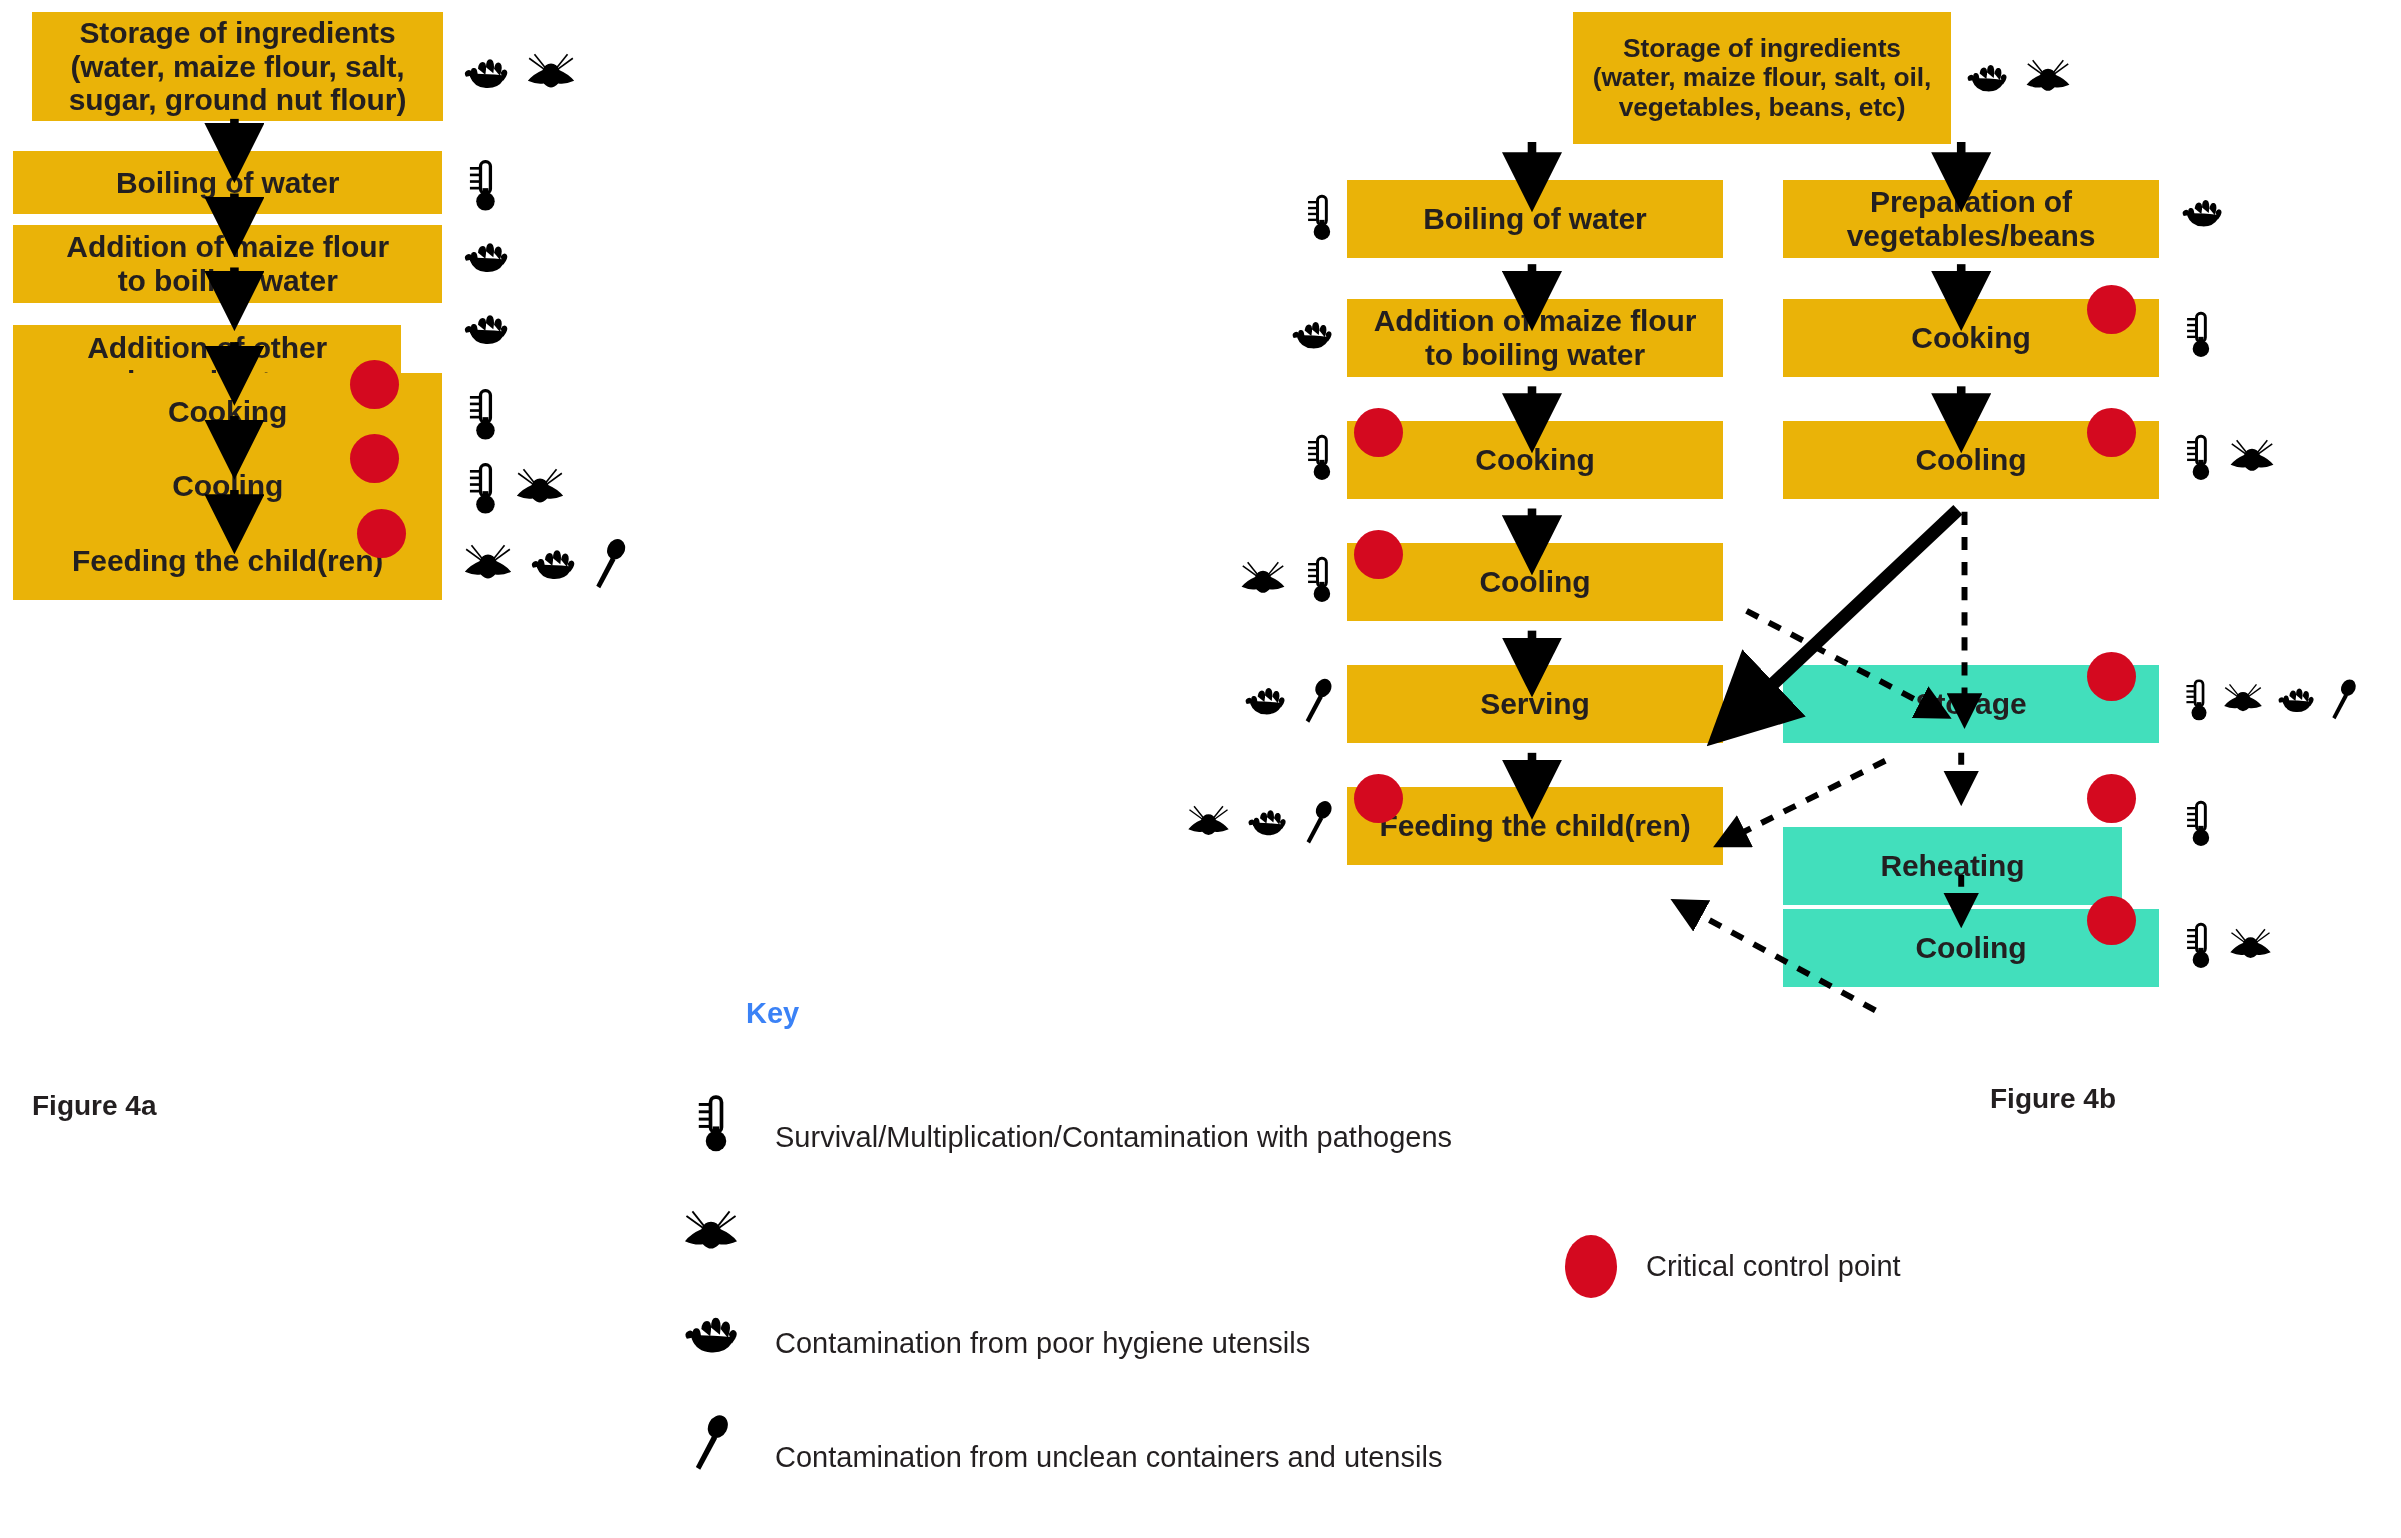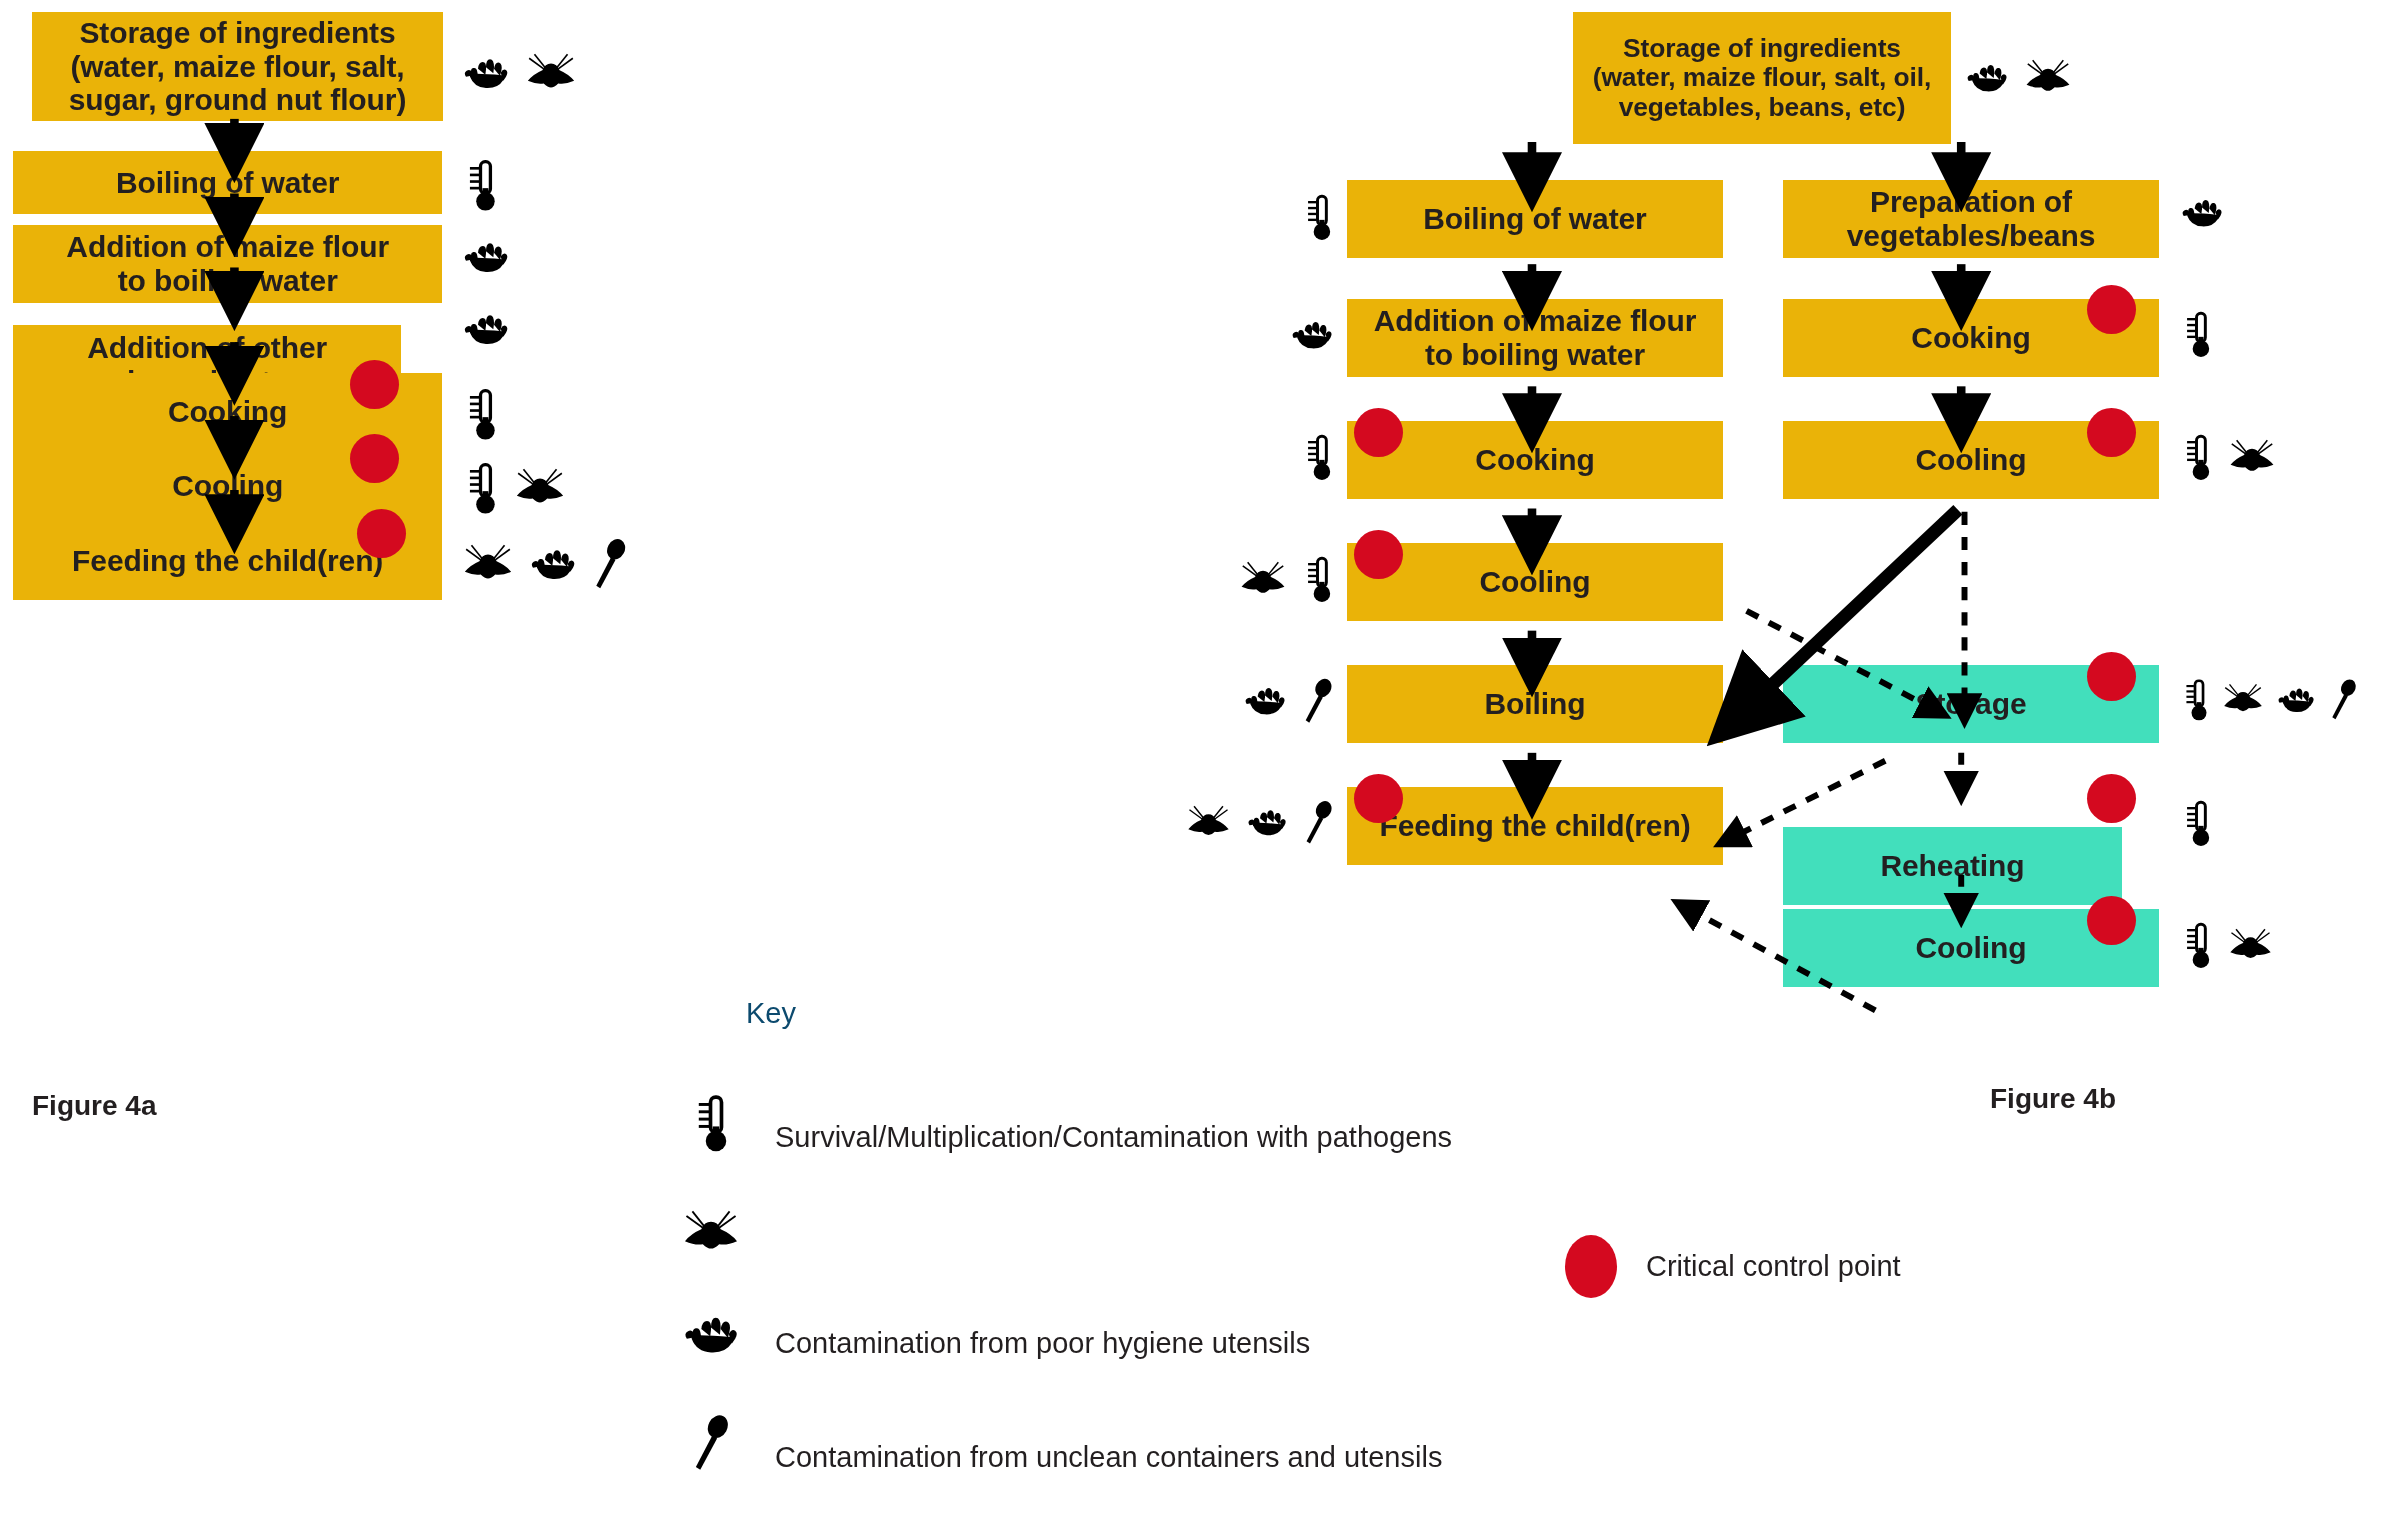--- a/index.html
+++ b/index.html
@@ -24,21 +24,21 @@
   .icons{position:absolute;display:flex;align-items:center;gap:14.5px;z-index:5;}
   .icons.right{justify-content:flex-start;}
   .icons.left{justify-content:flex-end;}
   .ic{display:block;flex:0 0 auto;}
 
   svg.ovl{position:absolute;left:0;top:0;width:2401px;height:1538px;
           overflow:visible;pointer-events:none;z-index:3;}
 
   
   .figlabel{position:absolute;font-size:28px;font-weight:700;color:#231f20;}
-  .keyhdr{position:absolute;font-size:29px;font-weight:400;color:#0c4a6e;text-align:right;}
+  .keyhdr{position:absolute;font-size:29px;font-weight:700;color:#3b82f6;text-align:right;}
   .keyrow{position:absolute;display:flex;align-items:flex-end;gap:28px;}
   .keytext{font-size:29px;font-weight:400;color:#231f20;white-space:nowrap;}
   .keyicon{width:73px;display:flex;justify-content:center;align-items:center;}
   .ccpkey{position:absolute;display:flex;align-items:center;gap:29px;}
   .ccpkey .dot{width:52px;height:63px;background:#D4091F;border-radius:50%;}
 </style>
 </head>
 <body>
 
 <div class="canvas">
@@ -463,21 +463,21 @@
         <rect x="12" y="12" width="14" height="4"></rect>
             <rect x="12" y="22" width="14" height="4"></rect>
         <rect x="12" y="32" width="14" height="4"></rect>
             <rect x="12" y="42" width="14" height="4"></rect>
       </g>
         </svg>
     </span>
   </div>
 
   <div class="box orange" style="left:1347px;top:665px;width:376px;height:78px;">
-    <span class="txt">Boiling</span>
+    <span class="txt">Serving</span>
   </div>
   <div class="icons left" style="left:1202px;top:677px;width:132px;">
     <span class="ic">
       <svg width="44" height="37" viewBox="0 0 72 60">
           <g fill="#000">
       <path d="M6 34 q-4-6 1-9 q5-3 8 2 l3 5 z"></path>
             <path d="M14 30 q-2-8 3-9 q5-1 6 6 l1 6z"></path>
       <path d="M24 22 q1-10 7-10 q6 0 5 11 l-1 8z"></path>
             <path d="M36 20 q0-12 6-12 q6 0 6 12 l-1 9z"></path>
       <path d="M48 22 q2-11 8-9 q5 2 3 12 l-2 8z"></path>

